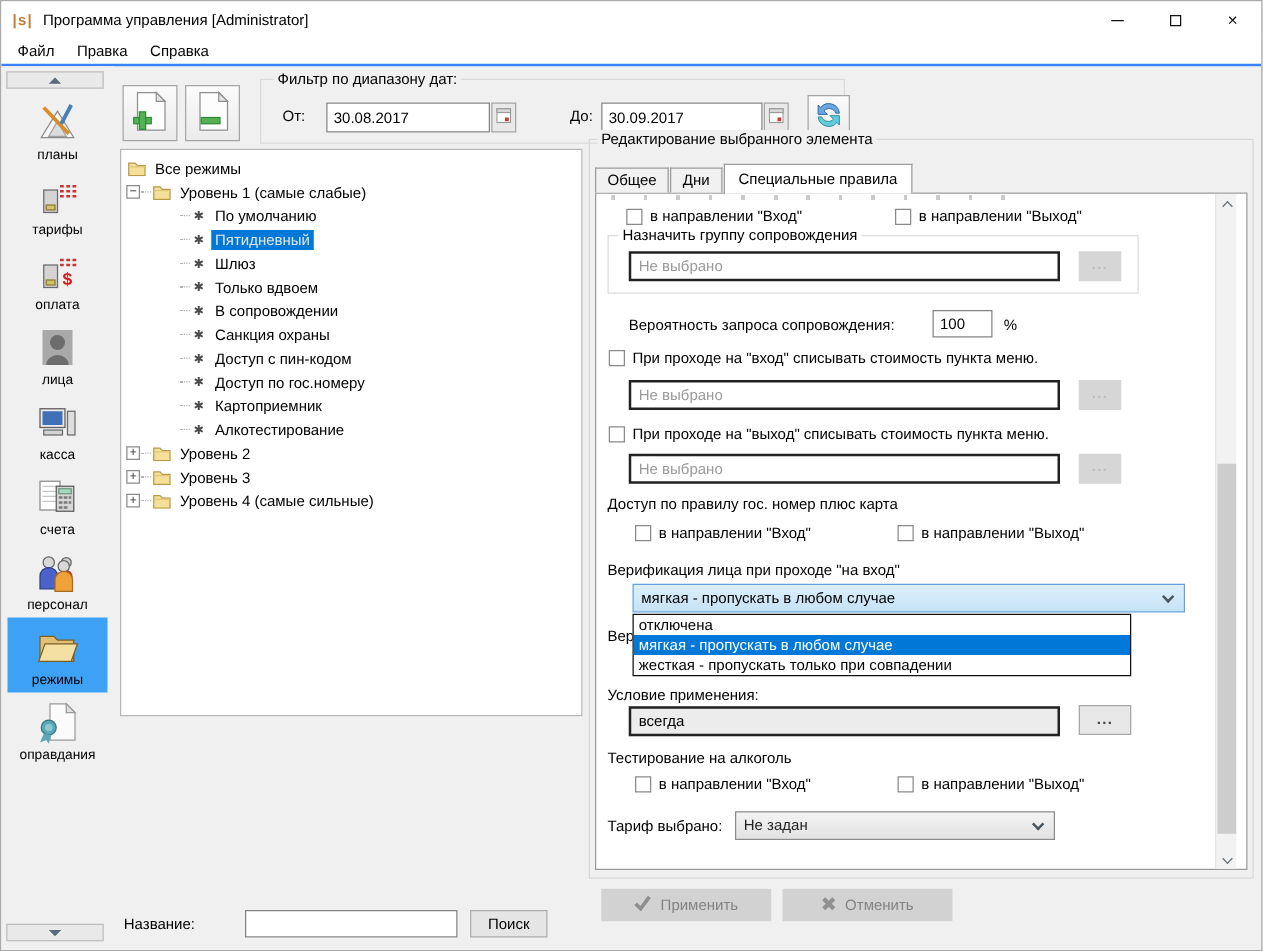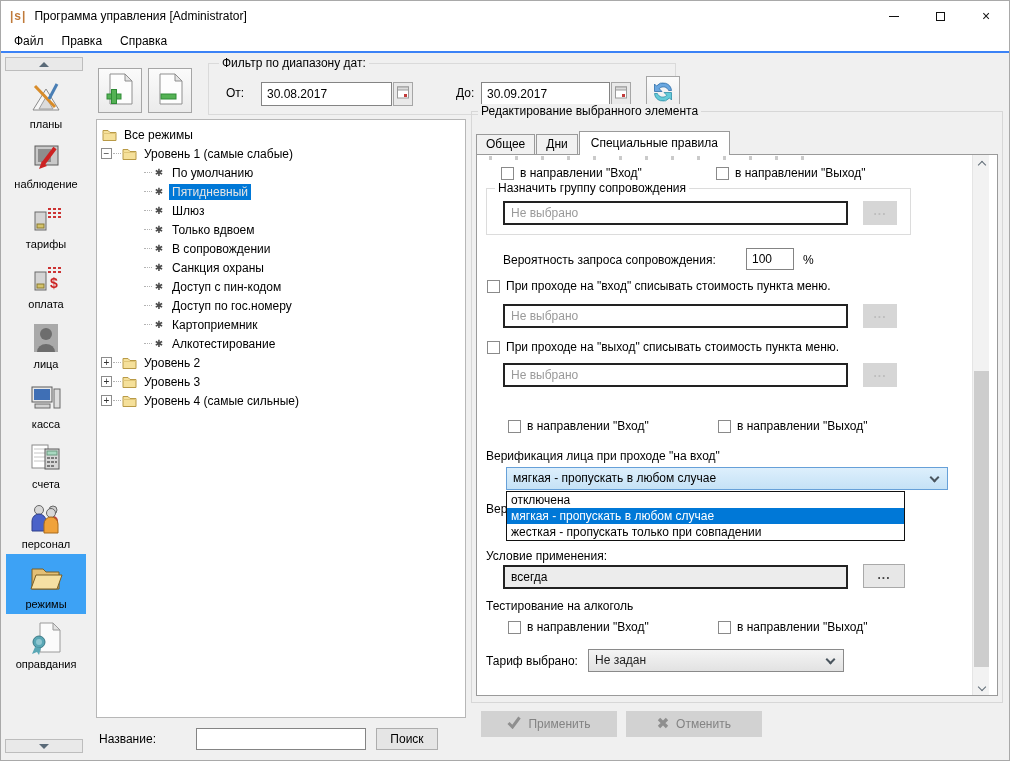--- a/index.html
+++ b/index.html
@@ -40,21 +40,21 @@
   #btn-remove{left:147px;top:67px}
   #btn-refresh{left:645px;top:75px;width:34px;height:34px}
   #date-filter{position:absolute;left:207px;top:62px;width:468px;height:52px;border:1px solid #dadada}
   #date-filter .legend{position:absolute;top:-8px;left:10px;background:#f0f0f0;padding:0 3px}
   .gb-legend{font-size:12px}
   .fld-label{position:absolute;font-size:12px}
   .txt{position:absolute;border:1px solid #848484;background:#fff;font-family:"Liberation Sans",sans-serif;font-size:12px;padding:0 5px}
   .calbtn{position:absolute;width:20px;height:24px;background:#e9e9e9;border:1px solid #a6a6a6;display:flex;align-items:center;justify-content:center}
 
   
-  #tree{position:absolute;left:95px;top:118px;width:370px;height:599px;background:#fff;border:1px solid #b7b7b7;padding-top:5px;overflow:hidden}
+  #tree{position:absolute;left:95px;top:118px;width:370px;height:454px;background:#fff;border:1px solid #b7b7b7;padding-top:5px;overflow:hidden}
   .trow{height:19px;display:flex;align-items:center;white-space:nowrap}
   .trow.d0{padding-left:5px}
   .trow.d1{padding-left:4px}
   .trow.d2{padding-left:46px}
   .expander{width:11px;height:11px;border:1px solid #8c8c8c;background:#fff;font-size:10px;line-height:9px;text-align:center;color:#333;flex:0 0 11px}
   .stub{width:8px;border-top:1px dotted #b3b3b3;margin:0 1px;flex:0 0 8px}
   .ticn{margin-right:4px;display:flex}
   .leaficn{color:#4c4c4c;font-size:10px;width:12px;margin-right:4px;text-align:center}
   .tlabel{padding:1px 3px}
   .tlabel.tsel{background:#0078d7;color:#e5e5e5}
@@ -141,31 +141,20 @@
       <div class="side-item">
         <span class="side-icn">
           <svg width="36" height="36" viewBox="0 0 36 36">
             <path d="M5 30 L18 9 L31 30 Z" fill="#f6f6f6" stroke="#8a8a8a"></path>
             <path d="M11 29 L18 17 L25 29 Z" fill="#dcdcdc" stroke="#9f9f9f"></path>
             <line x1="7" y1="6" x2="27" y2="27" stroke="#d88c2a" stroke-width="3"></line>
             <line x1="29" y1="4" x2="21" y2="19" stroke="#4a7fb5" stroke-width="3"></line>
           </svg>
         </span>
         <div class="side-label">планы</div>
-      </div>
-      <div class="side-item">
-        <span class="side-icn">
-          <svg width="36" height="36" viewBox="0 0 36 36">
-            <rect x="7" y="6" width="23" height="19" fill="#c9c9c9" stroke="#5a5a5a"></rect>
-            <rect x="10" y="9" width="13" height="13" fill="#8d8d8d"></rect>
-            <path d="M27 8 L15 24" stroke="#cc2222" stroke-width="4"></path>
-            <path d="M11 29 l3 -8 l5 5 z" fill="#cc2222"></path>
-          </svg>
-        </span>
-        <div class="side-label">наблюдение</div>
       </div>
       <div class="side-item">
         <span class="side-icn">
           <svg width="36" height="36" viewBox="0 0 36 36">
             <rect x="7" y="12" width="11" height="18" fill="#d4d4d4" stroke="#6a6a6a"></rect>
             <rect x="9" y="24" width="7" height="4" fill="#d3c26a" stroke="#8a7a30"></rect>
             <g stroke="#cc3333" stroke-width="2" stroke-dasharray="3 2">
               <line x1="20" y1="9" x2="33" y2="9"></line>
               <line x1="20" y1="13" x2="33" y2="13"></line>
               <line x1="20" y1="17" x2="33" y2="17"></line>
@@ -469,20 +458,21 @@
     <div class="fieldbox" style="left:26px;top:149px;width:345px">Не выбрано</div>
     <div class="browse" style="left:386px;top:149px;width:34px">...</div>
 
     <span class="cbwrap" style="left:10px;top:185px">
       <span class="cb"></span>
       <span>При проходе на "выход" списывать стоимость пункта меню.</span>
     </span>
     <div class="fieldbox" style="left:26px;top:208px;width:345px">Не выбрано</div>
     <div class="browse" style="left:386px;top:208px;width:34px">...</div>
 
+    <span class="lbl" style="left:9px;top:241px">Доступ по правилу гос. номер плюс карта</span>
     <span class="cbwrap" style="left:31px;top:264px">
       <span class="cb"></span>
       <span>в направлении "Вход"</span>
     </span>
     <span class="cbwrap" style="left:241px;top:264px">
       <span class="cb"></span>
       <span>в направлении "Выход"</span>
     </span>
 
     <span class="lbl" style="left:9px;top:294px">Верификация лица при проходе "на вход"</span>

